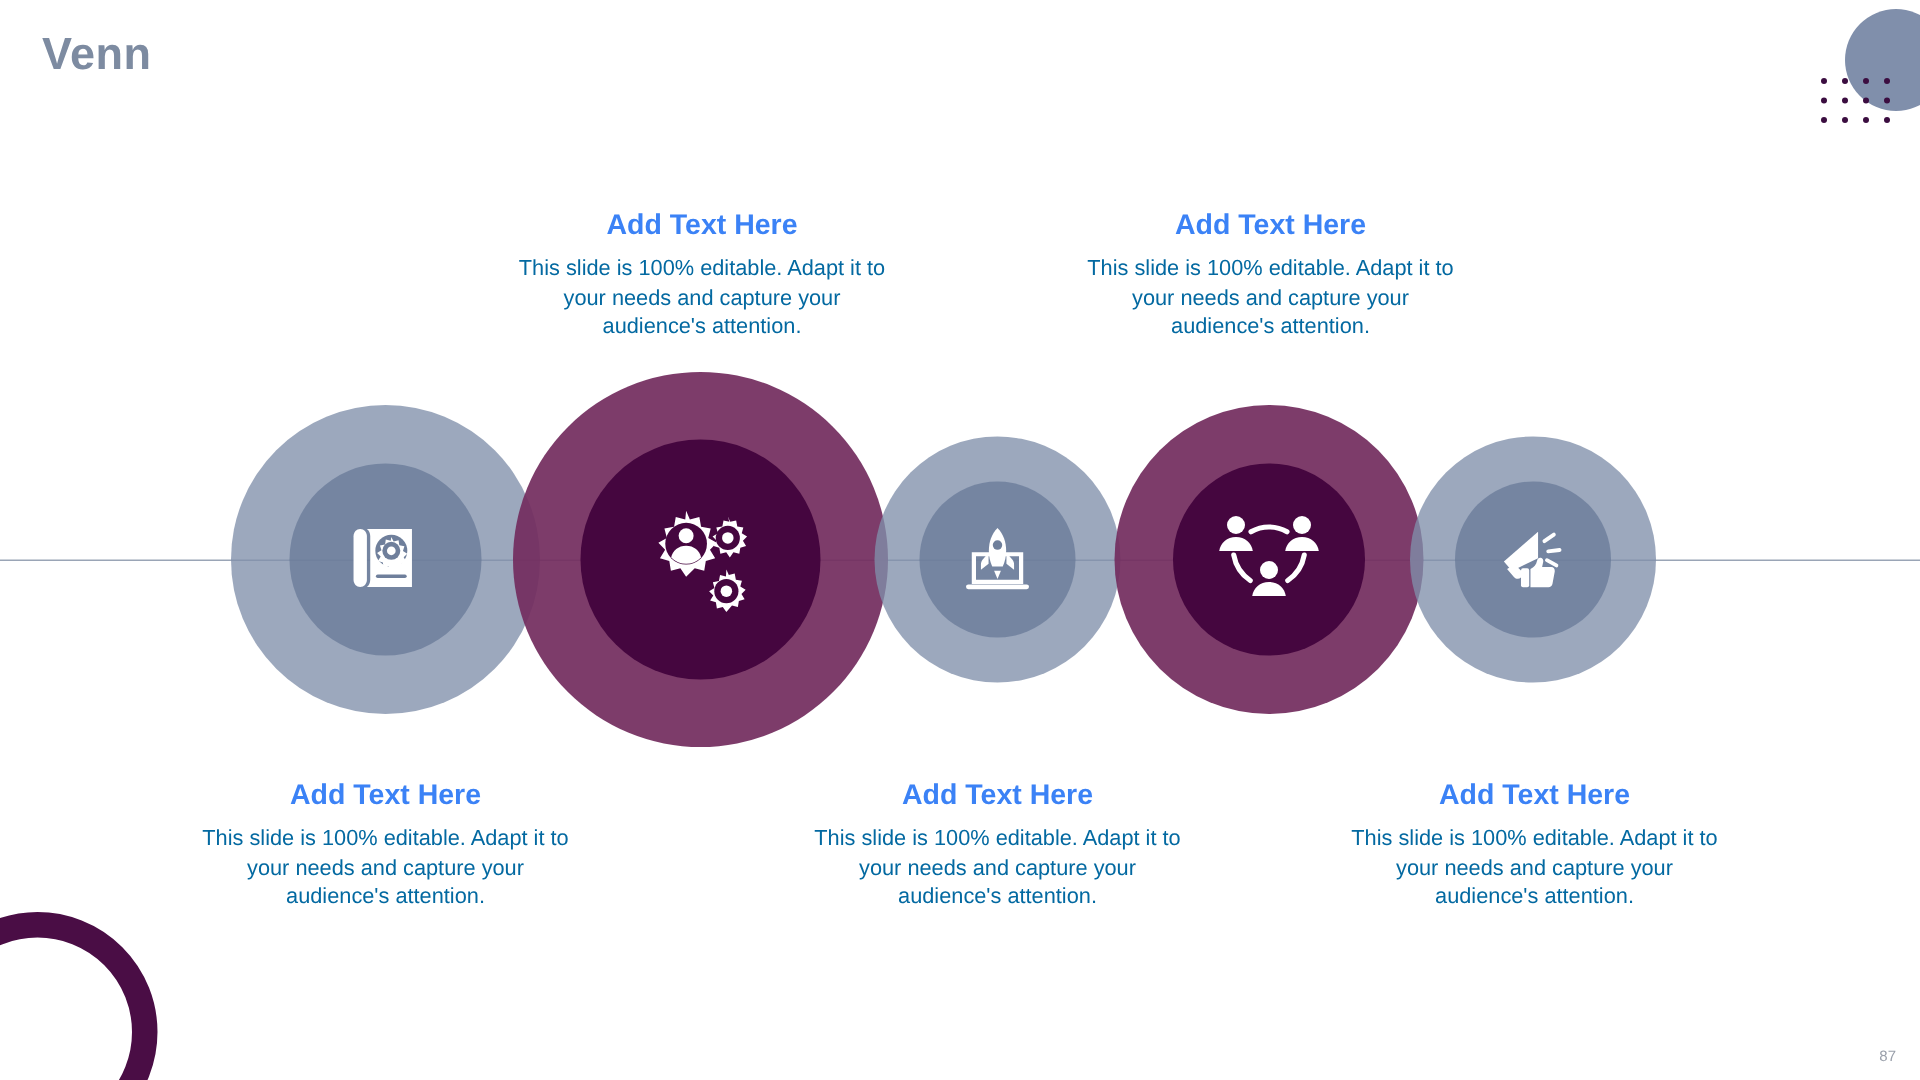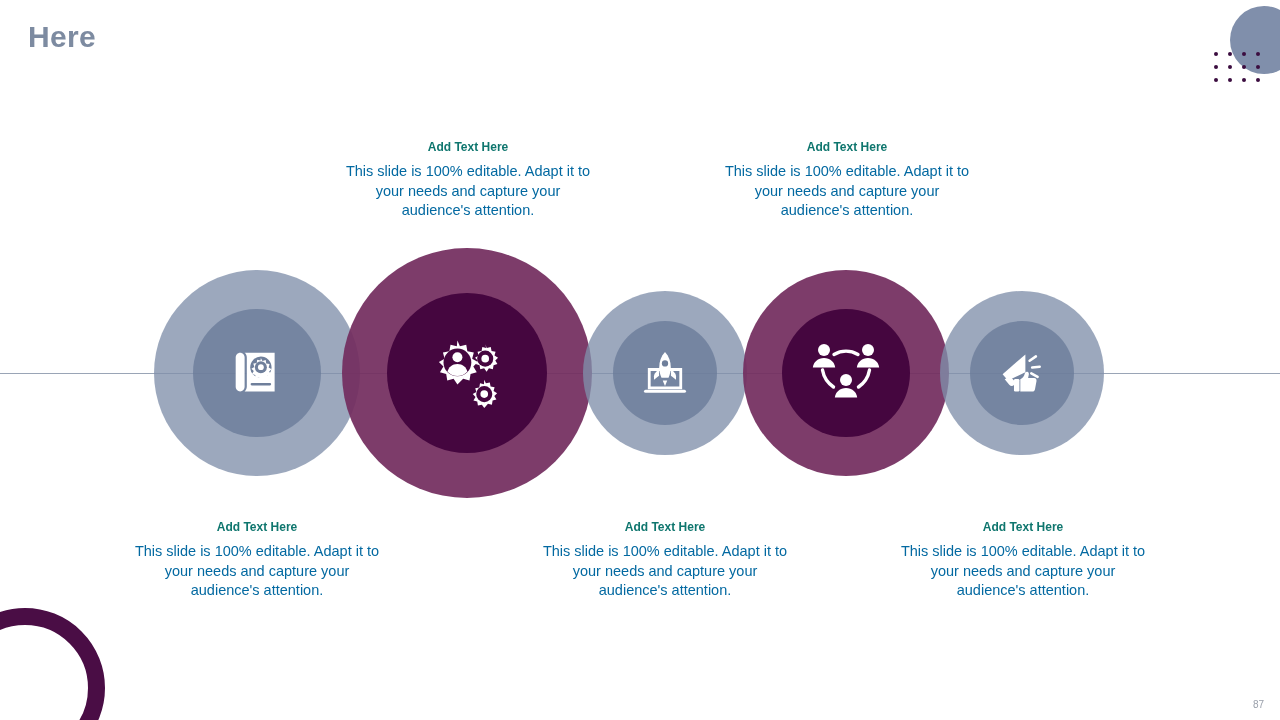--- a/index.html
+++ b/index.html
@@ -118,23 +118,23 @@
   .in-lg  { width: 128px; height: 128px; }
   .in-xl  { width: 160px; height: 160px; }
   .in-md  { width: 104px; height: 104px; }
 
   
   .txt-block {
     position: absolute;
     text-align: center;
   }
   .txt-head {
-    font-size: 12px;
+    font-size: 19px;
     font-weight: bold;
-    color: #0f766e;
+    color: #3b82f6;
     margin-bottom: 8px;
   }
   .txt-body {
     font-size: 14.5px;
     line-height: 19.5px;
     color: #0369a1;
   }
 
   
   #page-number {
@@ -143,21 +143,21 @@
     bottom: 10px;
     font-size: 10px;
     color: #9aa0ab;
   }
 </style>
 </head>
 <body>
 
 <div id="slide">
 
-  <div id="slide-title">Here</div>
+  <div id="slide-title">Venn</div>
 
   <div class="corner-circle"></div>
   <div class="dot-grid">
     <i></i>
       <i></i>
       <i></i>
       <i></i>
     <i></i>
       <i></i>
       <i></i>

